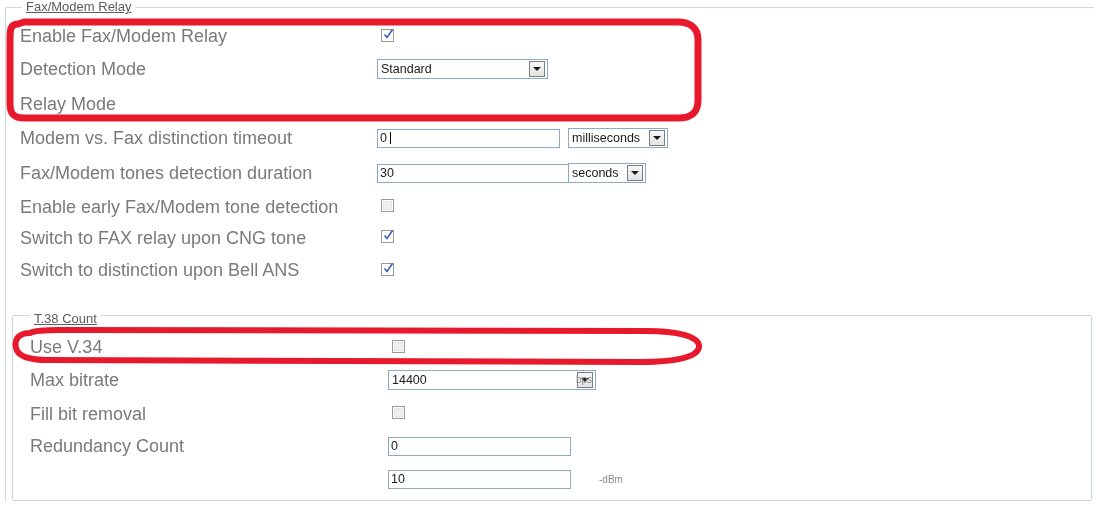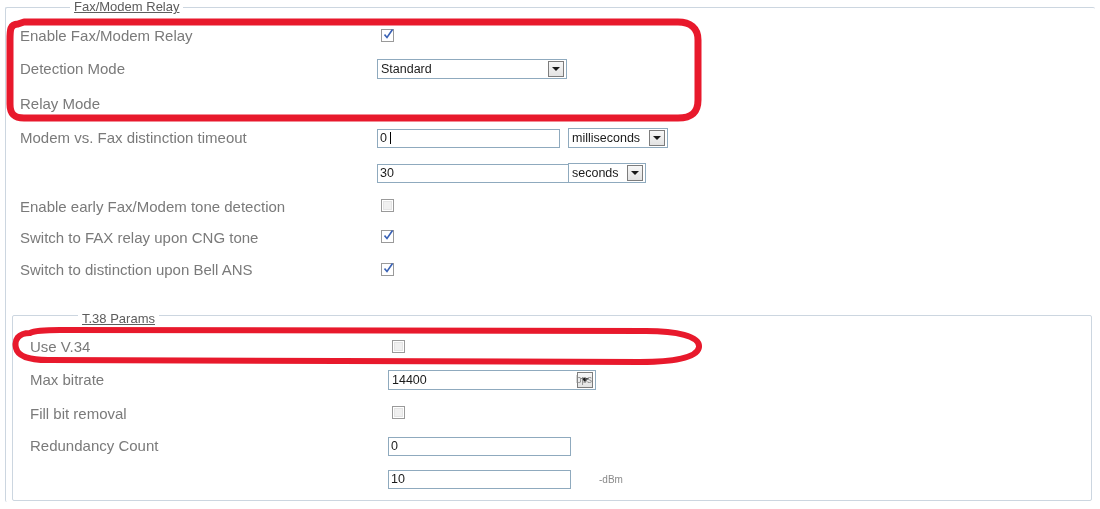--- a/index.html
+++ b/index.html
@@ -42,35 +42,34 @@
   }
   .legend {
     position: absolute;
     background: #ffffff;
     padding: 0 4px;
     font-size: 13px;
     color: #5c5c5c;
     text-decoration: underline;
     white-space: nowrap;
     line-height: 14px;
-    margin-left: 48px;
   }
   .legend.outer-legend { left: 22px;  top: 0px; }
   .legend.inner-legend { left: 30px;  top: 312px; }
 
   
   .row {
     position: absolute;
     left: 0;
     width: 1100px;
     height: 30px;
   }
   .row-label {
     position: absolute;
-    font-size: 15px;
+    font-size: 18px;
     color: #7a7a7a;
     white-space: nowrap;
     line-height: 16px;
   }
   .label-l1 { left: 20px; }
   .label-l2 { left: 30px; }
 
   
   .cb {
     position: absolute;
@@ -186,21 +185,21 @@
     <span class="tick">
       <svg width="9" height="11" viewBox="0 0 9 11">
           <path d="M0.5 5.5 L3 8.5 L8.5 0.5" stroke="#3a62b5" stroke-width="1.6" fill="none"></path>
         </svg>
     </span>
   </span>
 </div>
 
 <div class="row" style="top:60px">
   <div class="row-label label-l1" style="top:1px">Detection Mode</div>
-  <div class="sel" style="left:377px; top:-1px; width:190px">
+  <div class="sel" style="left:377px; top:-1px; width:171px">
     <span>Standard</span>
     <span class="arrow-btn">
         <span class="tri"></span>
       </span>
   </div>
 </div>
 
 <div class="row" style="top:95px">
   <div class="row-label label-l1" style="top:1px">Relay Mode</div>
 </div>
@@ -212,20 +211,21 @@
   </div>
   <div class="sel" style="left:568px; top:-2px; width:100px">
     <span>milliseconds</span>
     <span class="arrow-btn">
         <span class="tri"></span>
       </span>
   </div>
 </div>
 
 <div class="row" style="top:165px">
+  <div class="row-label label-l1" style="top:0px">Fax/Modem tones detection duration</div>
   <div class="txt" style="left:377px; top:-1px; width:207px">
     <span>30</span>
   </div>
   <div class="sel" style="left:568px; top:-2px; width:78px">
     <span>seconds</span>
     <span class="arrow-btn">
         <span class="tri"></span>
       </span>
   </div>
 </div>
@@ -255,21 +255,21 @@
     <span class="inner-sq"></span>
     <span class="tick">
       <svg width="9" height="11" viewBox="0 0 9 11">
           <path d="M0.5 5.5 L3 8.5 L8.5 0.5" stroke="#3a62b5" stroke-width="1.6" fill="none"></path>
         </svg>
     </span>
   </span>
 </div>
 
 <div class="fieldset inner"></div>
-<div class="legend inner-legend">T.38 Params</div>
+<div class="legend inner-legend">T.38 Count</div>
 
 <div class="row" style="top:339px">
   <div class="row-label label-l2" style="top:0px">Use V.34</div>
   <span class="cb" style="left:392px; top:1px">
     <span class="inner-sq"></span>
   </span>
 </div>
 
 <div class="row" style="top:371px">
   <div class="row-label label-l2" style="top:1px">Max bitrate</div>

